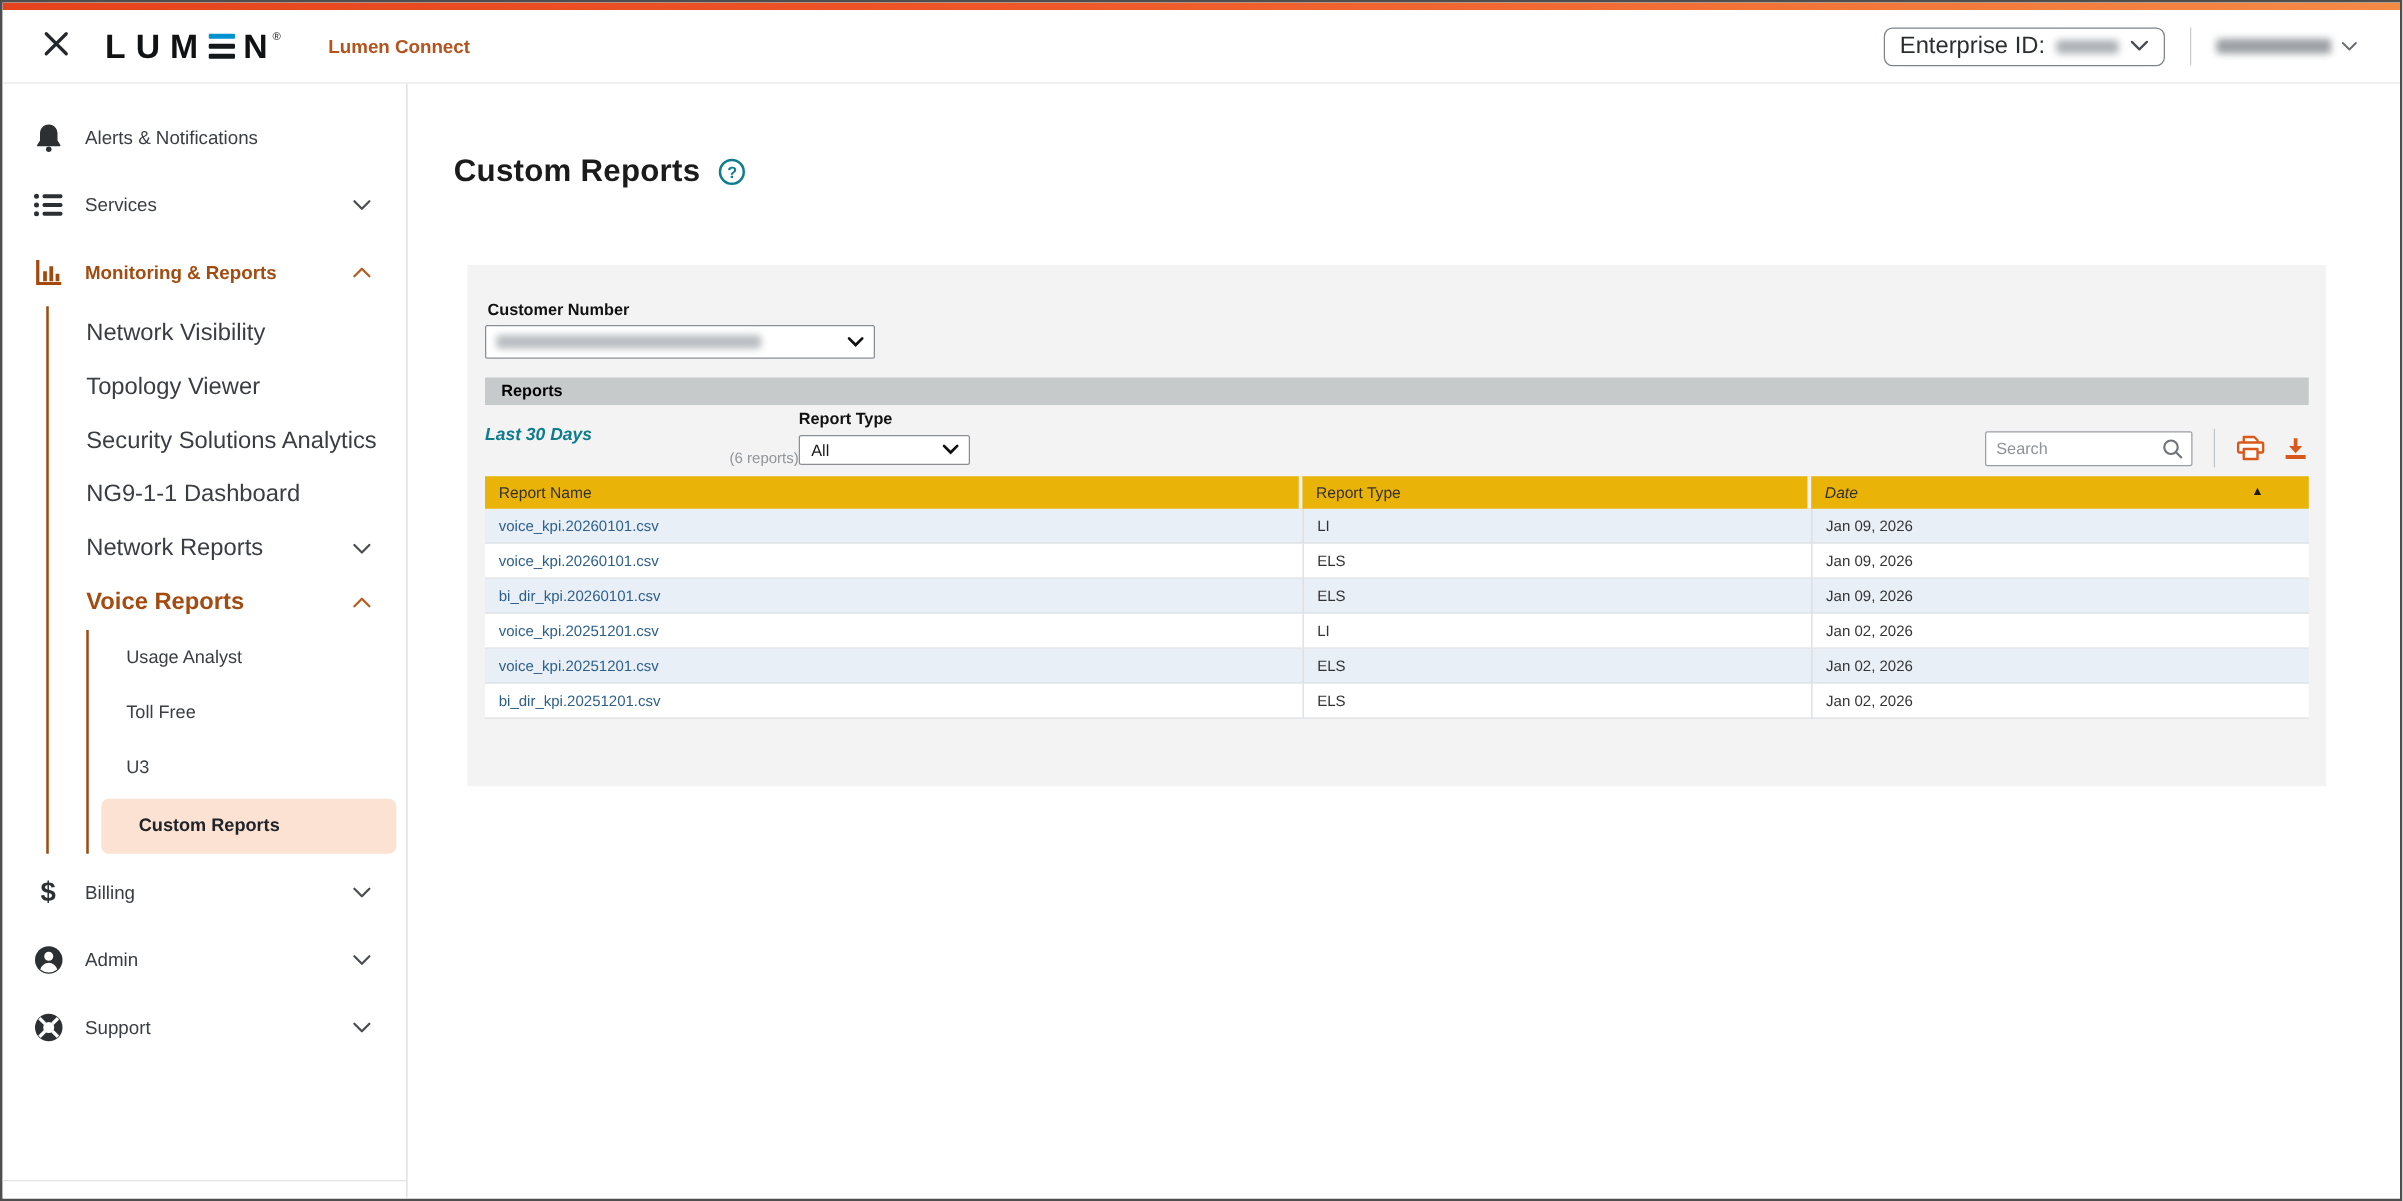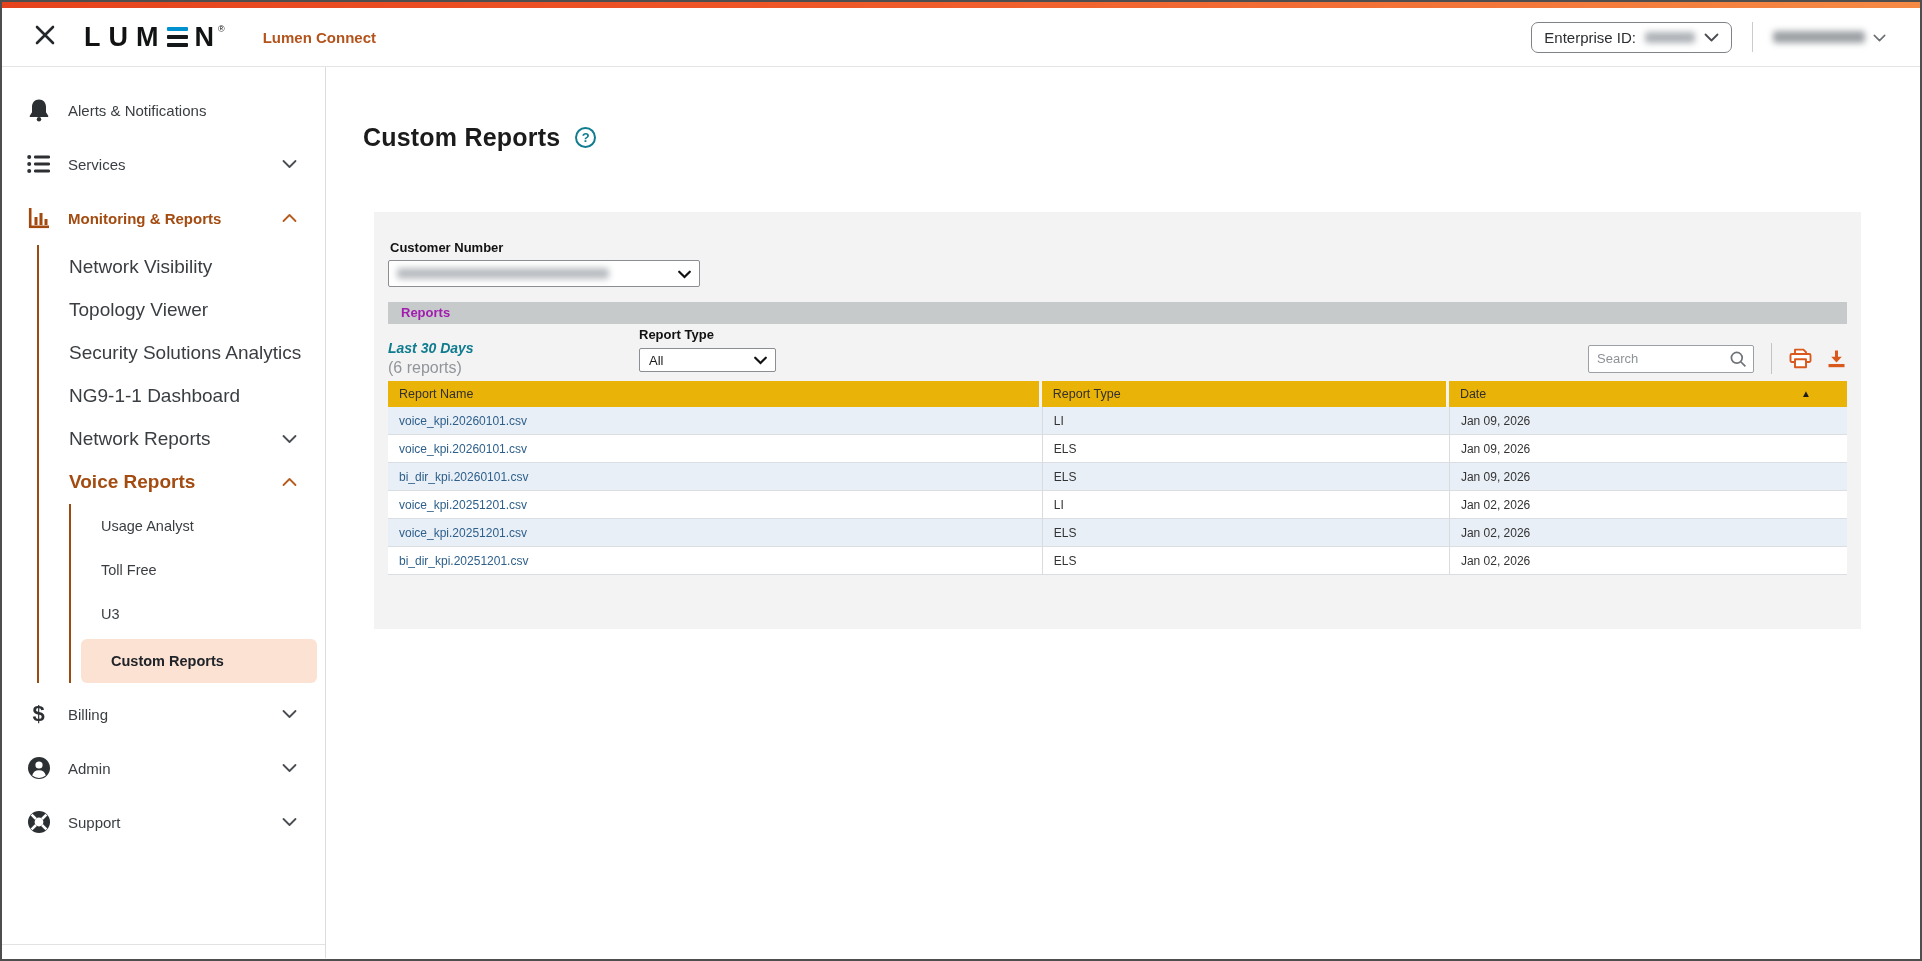--- a/index.html
+++ b/index.html
@@ -11,21 +11,21 @@
   header { height:59px; display:flex; align-items:center; border-bottom:1px solid #e4e4e4; padding:0 30px 0 28px; background:#fff; }
   .menu-x { width:30px; height:30px; cursor:pointer; display:flex; align-items:center; justify-content:center; }
   .logo { display:flex; align-items:flex-start; margin-left:24px; }
   .logo .lumchars { display:flex; align-items:center; gap:7px; font-size:27px; font-weight:700; color:#101214; letter-spacing:1px; }
   .e-bars { display:inline-flex; flex-direction:column; gap:4px; width:21px; }
   .e-bars i { display:block; height:4.2px; background:#15181a; border-radius:1px; }
   .e-bars i.blue { background:#0091cf; }
   .reg { font-size:9px; color:#101214; margin:2px 0 0 3px; }
   .appname { margin-left:38px; font-size:15px; font-weight:700; color:#b4531c; }
   .ent-box { margin-left:auto; height:31px; border:1.5px solid #7f8387; border-radius:7px; display:flex; align-items:center; gap:9px; padding:0 12px; background:#fff; cursor:pointer; }
-  .ent-box .lbl { font-size:15px; color:#2b2e31; }
+  .ent-box .lbl { font-size:19px; color:#2b2e31; }
   .blob { display:inline-block; height:11px; border-radius:3px; background:#aeb2b6; filter:blur(3px); }
   .blob.ent { width:50px; }
   .blob.usr { width:92px; background:#9da1a5; height:12px; }
   .blob.sel { width:212px; background:#b9bdc1; margin-left:8px; }
   .vdiv { width:1px; height:30px; background:#c9cccf; margin:0 20px; }
   .user { display:flex; align-items:center; gap:8px; cursor:pointer; padding-right:4px; }
 
   
   .shell { display:flex; height:891px; }
   aside { width:324px; min-width:324px; border-right:1px solid #dcdcdc; background:#fff; padding-top:16px; position:relative; }
@@ -49,40 +49,40 @@
   .title-row h1 { font-size:25px; font-weight:800; color:#1b1b1b; letter-spacing:.2px; }
   .help-icon { width:21px; height:21px; border:2px solid #0f7d90; border-radius:50%; color:#0f7d90; font-size:13px; font-weight:700; display:flex; align-items:center; justify-content:center; cursor:pointer; }
 
   .panel { margin:59px 59px 0 48px; height:417px; background:#f3f3f3; padding:28px 14px 0 14px; }
   .field label { display:block; font-size:13px; font-weight:700; color:#111; margin:0 0 5px 2px; }
   .selectbox { height:27px; background:#fff; border:1px solid #8b8f94; border-radius:2px; display:flex; align-items:center; justify-content:space-between; padding:0 8px 0 0; cursor:pointer; }
   .selectbox.cust { width:312px; }
   .selectbox.small { width:137px; height:24px; }
   .selectbox .val { font-size:13px; color:#1a1a1a; margin-left:9px; }
 
-  .reports-bar { margin-top:15px; height:22px; line-height:22px; background:#c7caca; padding-left:13px; font-size:13px; font-weight:700; color:#a21caf; }
+  .reports-bar { margin-top:15px; height:22px; line-height:22px; background:#c7caca; padding-left:13px; font-size:13px; font-weight:700; color:#000000; }
 
   .filter-row { height:56px; display:flex; position:relative; }
   .range { width:251px; padding-top:15px; }
   .range a { font-size:14px; font-weight:700; color:#0f7b8e; text-decoration:none; cursor:pointer;font-style:italic; }
-  .range .muted { display:block; font-size:16px; color:#90959a; margin-top:2px; }
+  .range .muted { display:block; font-size:12px; color:#90959a; margin-top:2px;text-align:right; }
   .rtype { padding-top:3px; }
   .rtype label { display:block; font-size:13px; font-weight:700; color:#111; margin-bottom:6px; }
   .right-tools { margin-left:auto; display:flex; align-items:center; padding-top:13px; gap:14px; }
   .searchwrap { position:relative; }
   .searchwrap input { width:166px; height:28px; border:1px solid #9aa0a5; border-radius:2px; padding:0 28px 0 8px; font-size:13px; color:#333; font-family:inherit; background:#fff; }
   .searchwrap input::placeholder { color:#8e9397; }
   .searchwrap svg { position:absolute; right:7px; top:5px; }
   .tool-div { width:1px; height:31px; background:#c2c5c8; margin:0 3px; }
   .iconbtn { cursor:pointer; display:flex; align-items:center; }
 
   table { width:100%; border-collapse:separate; border-spacing:0; margin-top:1px; }
   thead th { background:#eab308; height:26px; font-size:12.5px; font-weight:500; color:#33302b; text-align:left; padding-left:11px; border-right:3px solid #f3f3f3; position:relative; }
   thead th:last-child { border-right:none; }
-  th.c1 { width:652px; } th.c2 { width:406px; } th.c3 { width:397px; }
+  th.c1 { width:652px; } th.c2 { width:406px; } th.c3 { width:397px;font-style:italic; }
   .sortarrow { position:absolute; right:36px; top:7px; font-size:10px; color:#1c1c1c; }
   tbody td { height:28px; font-size:12px; color:#333; padding-left:11px; border-bottom:1px solid #dadde1; background:#fff; }
   tbody tr:nth-child(odd) td { background:#e9eff7; }
   tbody td + td { border-left:1px solid #d9dcdf; }
   tbody a { color:#2d5f8a; text-decoration:none; cursor:pointer; }
 </style>
 </head>
 <body>
 
 <div class="window">

